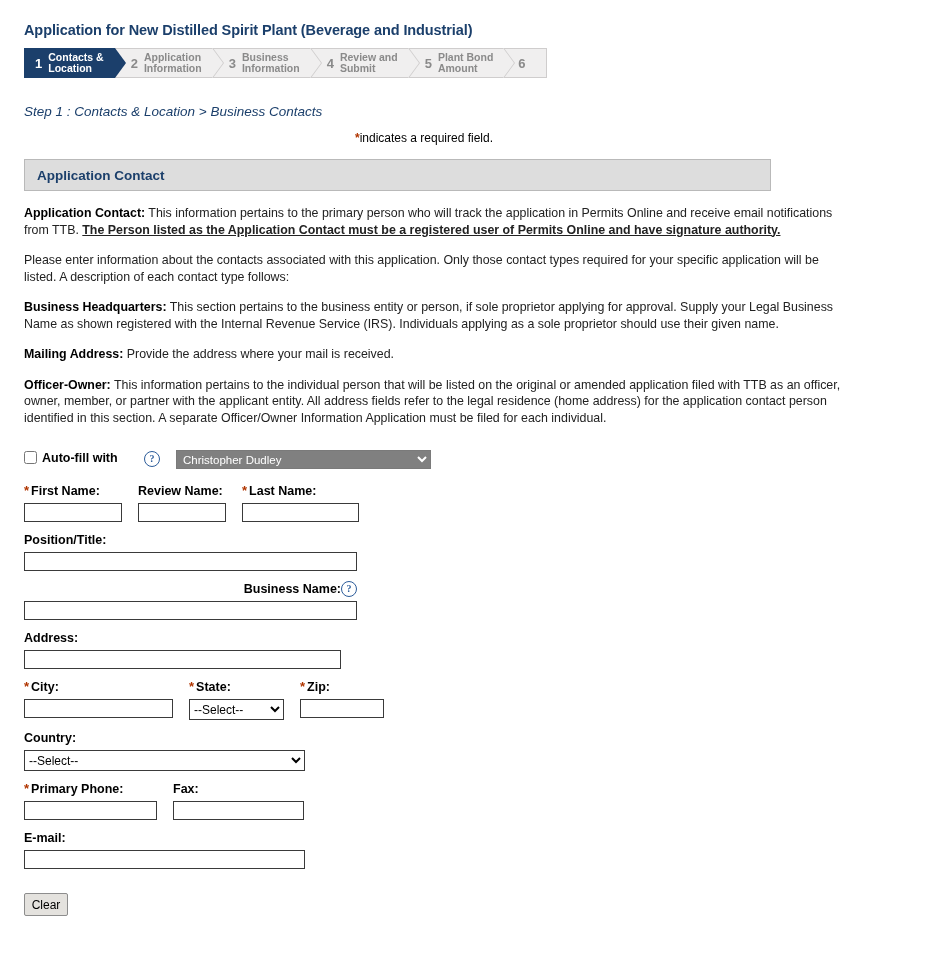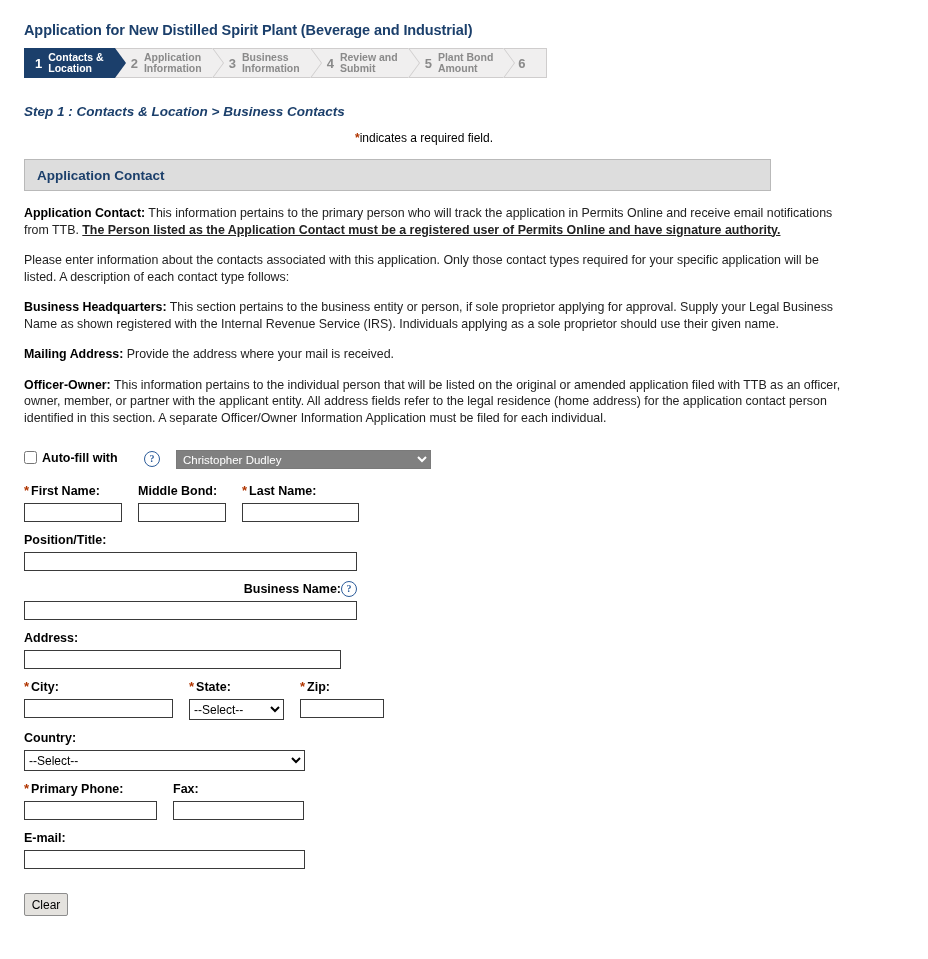--- a/index.html
+++ b/index.html
@@ -90,21 +90,21 @@
     border-left: 11px solid #cfcdcd;
     z-index: 2;
   }
   .step.active .arrow { border-left-color: #1b3f6b; }
   .step.active .arrow-b { border-left-color: #1b3f6b; }
   .step.last { padding: 0 14px; }
 
   
   .breadcrumb {
     font-style: italic;
-    font-weight: bold;
+    font-weight: normal;
     font-size: 13.5px;
     color: #1b3f6b;
     margin: 0 0 12px 0;
   }
   .required-note {
     text-align: center;
     font-size: 12px;
     margin: 0 80px 14px 0;
   }
   .required-note .star { color: #b03500; font-weight: bold; }
@@ -336,21 +336,21 @@
     <div class="frow">
       <div class="fgroup">
         <div class="flabel">
           <span class="star">*</span>
             <span>First Name:</span>
         </div>
         <input class="txt w-first" type="text" style="">
       </div>
       <div class="fgroup">
         <div class="flabel">
-          <span>Middle Bond:</span>
+          <span>Review Name:</span>
         </div>
         <input class="txt w-middle" type="text" style="">
       </div>
       <div class="fgroup">
         <div class="flabel">
           <span class="star">*</span>
             <span>Last Name:</span>
         </div>
         <input class="txt w-last" type="text" style="">
       </div>

